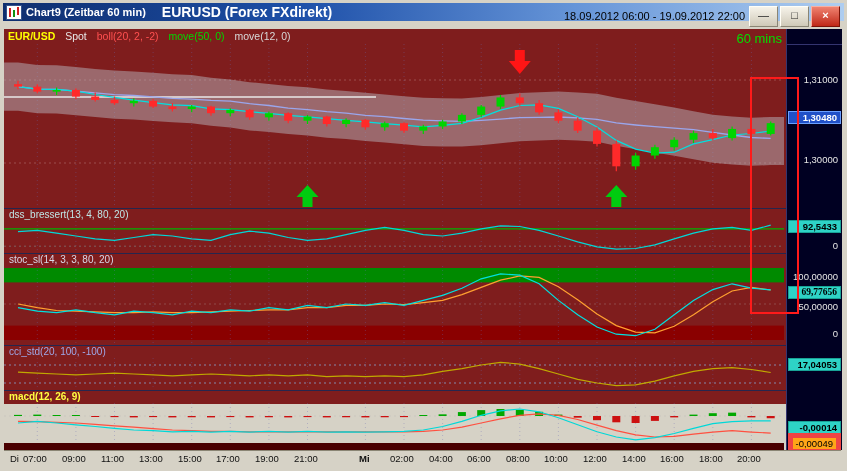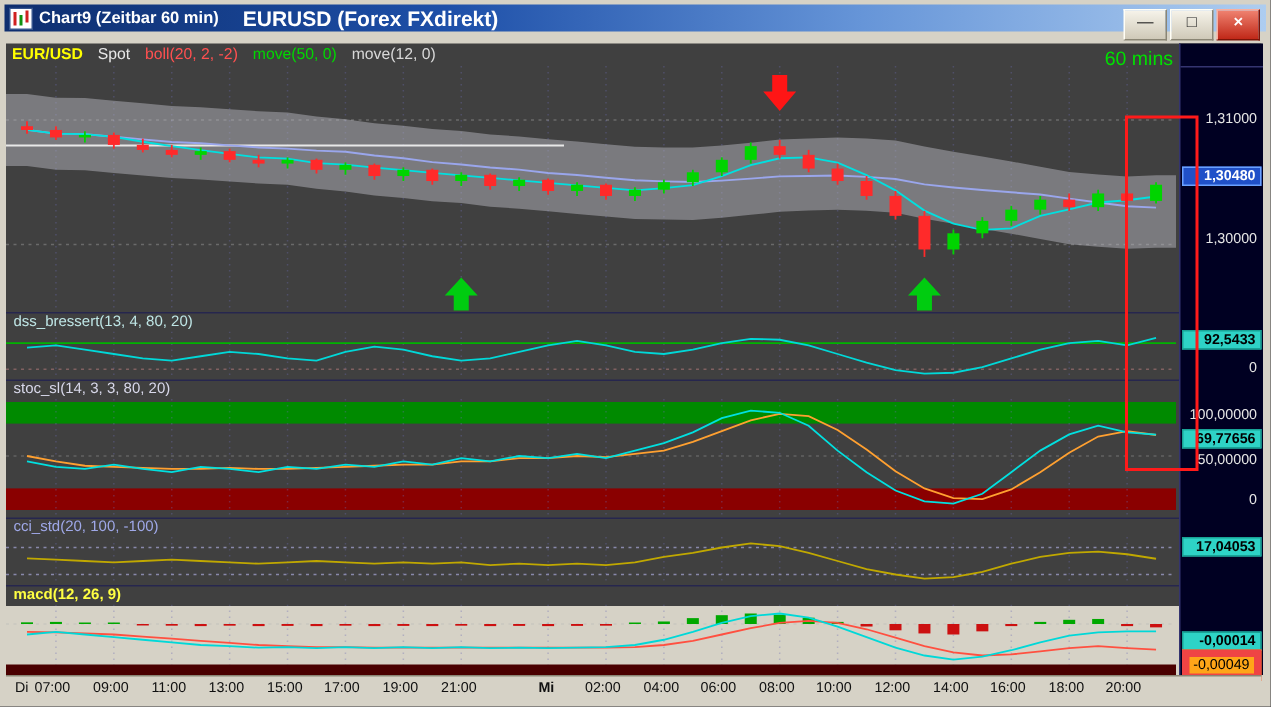--- a/index.html
+++ b/index.html
@@ -11,21 +11,21 @@
   .title-icon{width:16px;height:15px;margin:0 4px 0 3px;flex:0 0 auto;}
   .title-text{color:#fff;font-weight:bold;font-size:11px;white-space:nowrap;}
   .title-symbol{color:#fff;font-weight:bold;font-size:14px;margin-left:16px;white-space:nowrap;}
   .title-dates{position:absolute;left:561px;top:7px;color:#000;font-size:11px;white-space:nowrap;}
   .title-buttons{position:absolute;right:4px;top:3px;display:flex;gap:2px;}
   .tb-btn{width:27px;height:19px;background:linear-gradient(#f6f3ea,#cfc9b8);
     border:1px solid #8a8574;border-top-color:#fffef6;border-left-color:#fffef6;
     font-size:11px;line-height:16px;text-align:center;color:#222;cursor:default;}
   .tb-btn.close{background:linear-gradient(#ef8270,#c02818);color:#fff;font-weight:bold;border-color:#7c1408;border-top-color:#f8b0a0;border-left-color:#f8b0a0;}
   
-  .client{position:absolute;left:4px;top:29px;width:837px;height:375px;background:#404040;}
+  .client{position:absolute;left:4px;top:29px;width:837px;height:375px;background:#7f1d1d;}
   .chart-header{position:absolute;left:4px;top:1px;height:13px;font-size:10.5px;white-space:nowrap;}
   .chart-header span{margin-right:7px;}
   .hdr-symbol{color:#ffff00;font-weight:bold;}
   .hdr-market{color:#e8e8e8;}
   .hdr-boll{color:#ff5050;}
   .hdr-move50{color:#00d800;}
   .hdr-move12{color:#d8d8d8;}
   .hdr-timeframe{position:absolute;left:700px;top:2px;width:78px;text-align:right;color:#00e000;font-size:13px;}
   svg.panel{position:absolute;left:0;display:block;}
   .panel-label{position:absolute;left:0;width:780px;height:12px;padding-left:5px;font-size:10px;line-height:12px;border-top:1px solid #26264e;white-space:nowrap;}
@@ -53,20 +53,21 @@
 
   <div class="titlebar">
     <svg class="title-icon" viewBox="0 0 16 15">
       <rect x="0.5" y="0.5" width="15" height="14" fill="#ffffff" stroke="#35548c"></rect>
       <line x1="4" y1="3" x2="4" y2="12" stroke="#d02020" stroke-width="2"></line>
       <line x1="8" y1="5" x2="8" y2="12" stroke="#109010" stroke-width="2"></line>
       <line x1="12" y1="2" x2="12" y2="10" stroke="#d02020" stroke-width="2"></line>
     </svg>
     <span class="title-text">Chart9 (Zeitbar 60 min)</span>
     <span class="title-symbol">EURUSD (Forex FXdirekt)</span>
+    <span class="title-dates">18.09.2012 06:00 - 19.09.2012 22:00</span>
     <div class="title-buttons">
       <div class="tb-btn">—</div>
       <div class="tb-btn">□</div>
       <div class="tb-btn close">×</div>
     </div>
   </div>
 
   <div class="client">
 
     <div class="chart-header">
@@ -389,21 +390,21 @@
       </svg>
 
     <div class="axis-strip" id="axis-strip">
       <div class="strip-head"></div>
     <div class="axis-val " style="top: 45px;">1,31000</div>
         <div class="axis-val price" style="top: 82px;">1,30480</div>
         <div class="axis-val " style="top: 125px;">1,30000</div>
         <div class="axis-val teal" style="top: 191px;">92,5433</div>
         <div class="axis-val " style="top: 211px;">0</div>
         <div class="axis-val " style="top: 242px;">100,00000</div>
-        <div class="axis-val teal" style="top: 257px;">69,77656</div>
+        <div class="axis-val teal" style="top: 257px; font-family: Liberation Serif, serif;">69,77656</div>
         <div class="axis-val " style="top: 272px;">50,00000</div>
         <div class="axis-val " style="top: 299px;">0</div>
         <div class="axis-val teal" style="top: 329px;">17,04053</div>
         <div class="axis-val teal" style="top: 392px;">-0,00014</div>
         <div class="axis-val orange" style="top: 404px;">-0,00049</div>
       </div>
 
     <div class="anno-rect"></div>
   </div>
 

